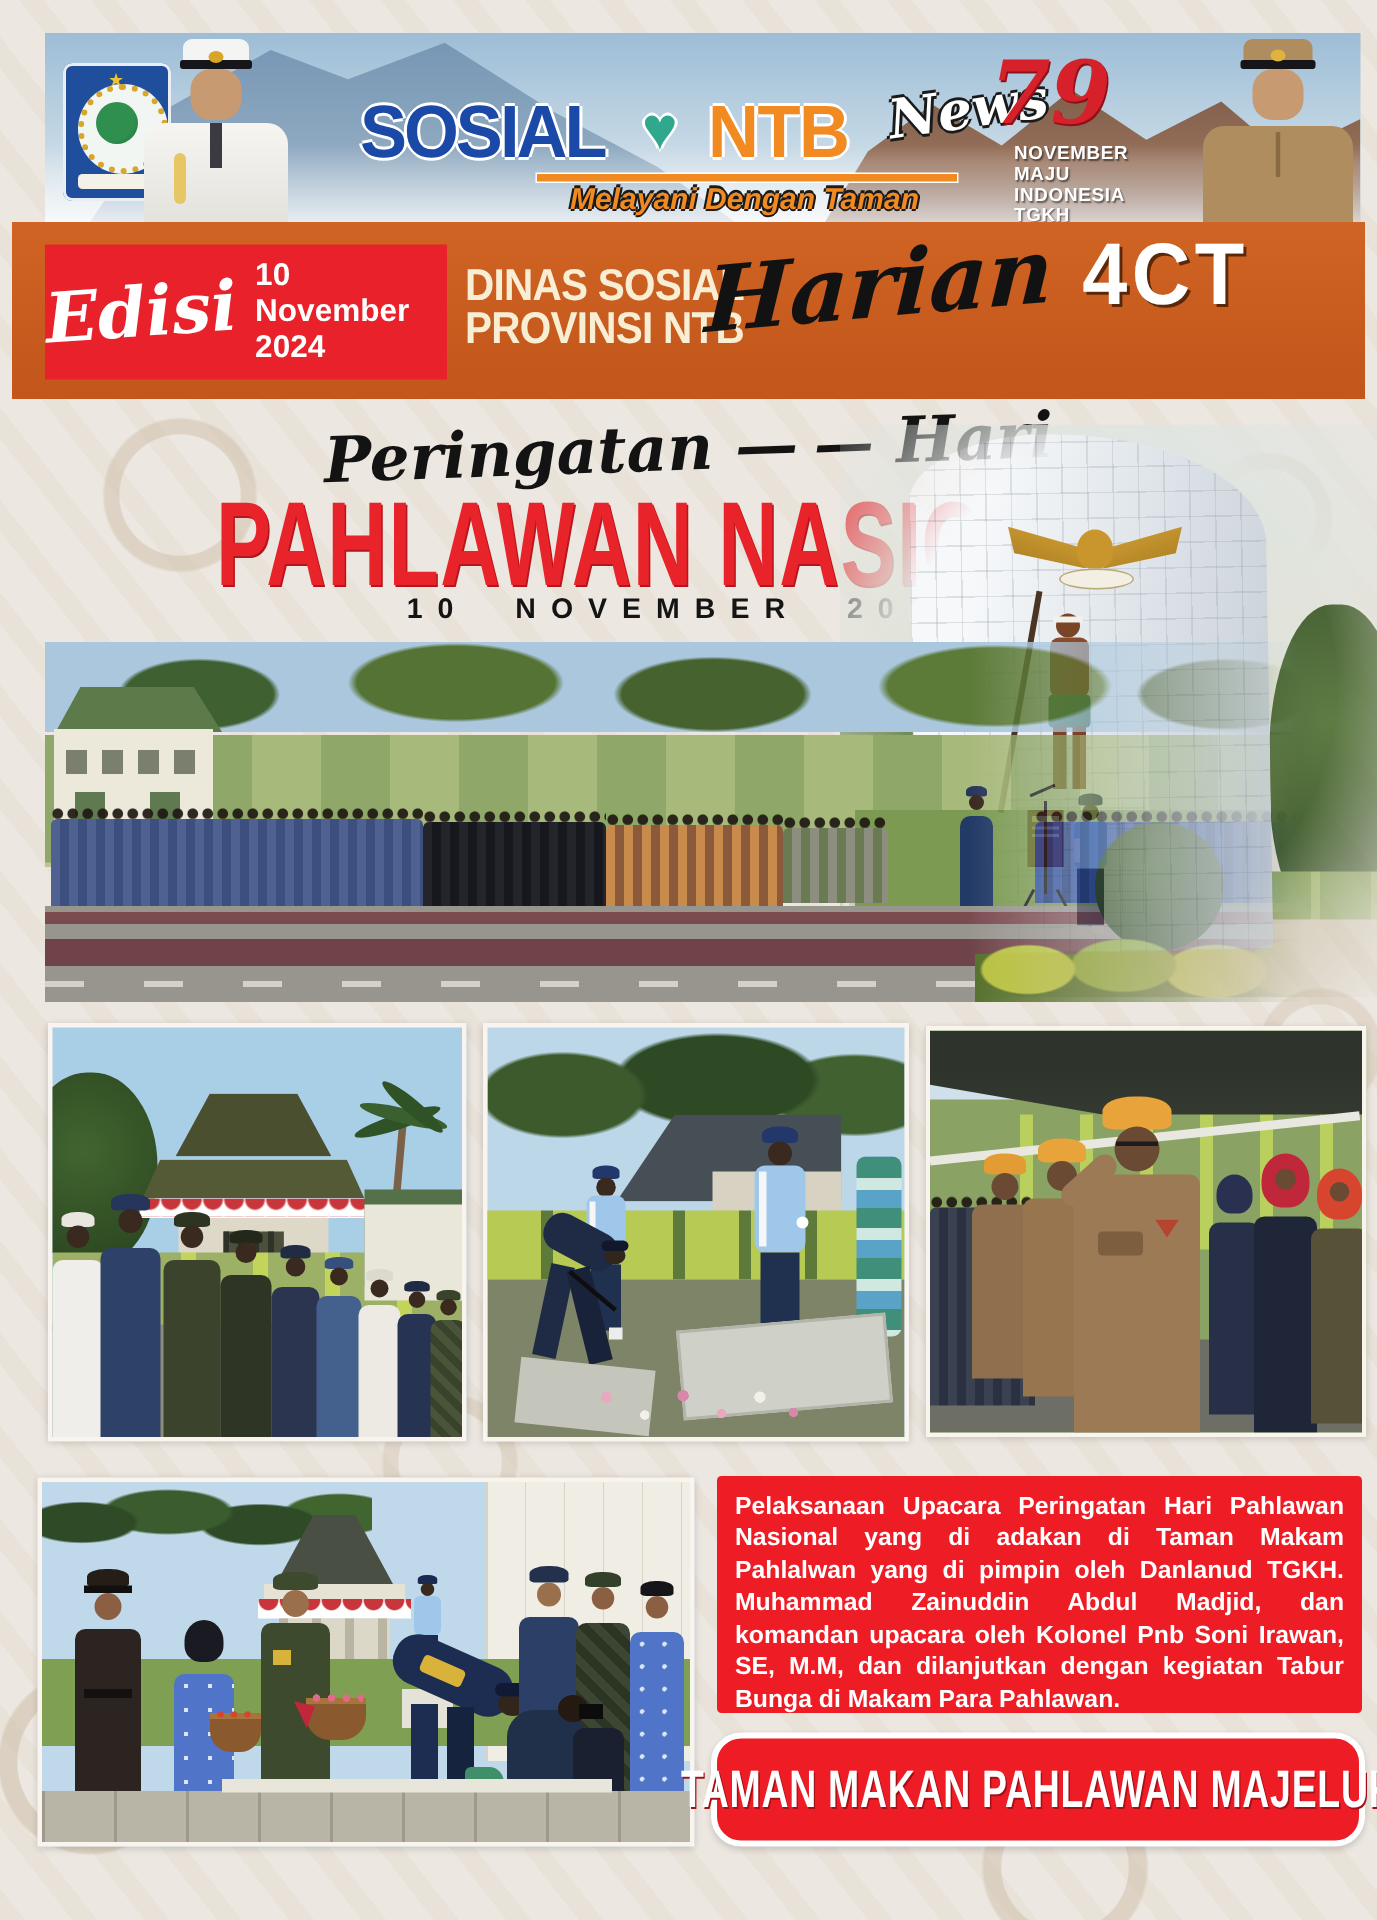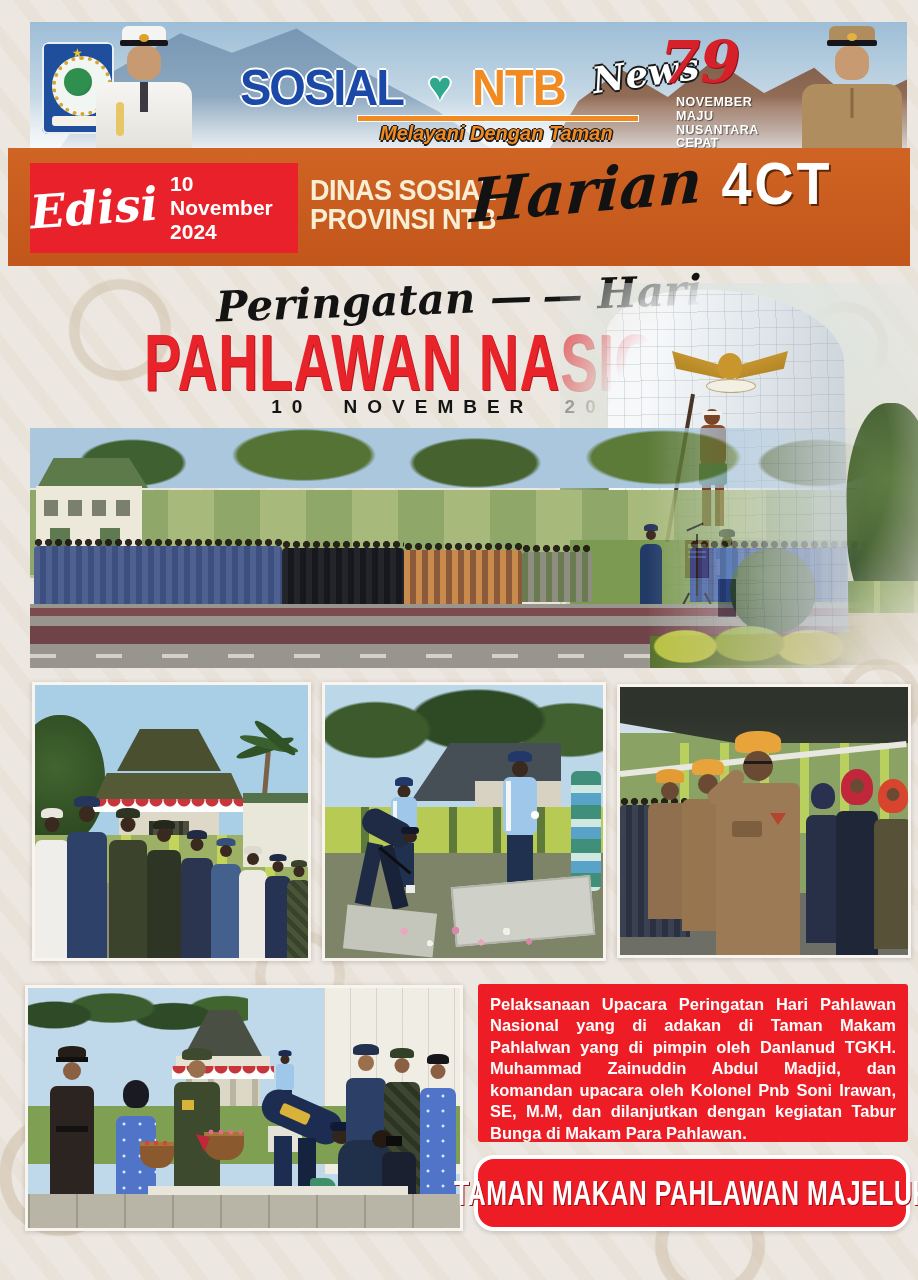--- a/index.html
+++ b/index.html
@@ -103,22 +103,22 @@
       <div style="position:absolute;left:118px;top:58px;width:280px;height:5px;background:#f08a21;box-shadow:0 0 0 1px #fff;"></div>
       <span style="position:absolute;left:140px;top:64px;font-style:italic;font-weight:bold;font-size:20px;color:#f08a21;
                text-shadow:-1.5px 0 #1a1a1a,1.5px 0 #1a1a1a,0 -1.5px #1a1a1a,0 1.5px #1a1a1a;">Melayani Dengan Taman</span>
     </div>
 
     <div class="abs" style="left:612px;top:6px;width:130px;height:118px;">
       <span style="position:absolute;left:18px;top:0;font-size:58px;font-weight:bold;color:#d6212b;font-family:'DejaVu Serif',serif;font-style:italic;text-shadow:1px 1px 0 #8e1119;">79</span>
       <div style="position:absolute;left:34px;top:68px;color:#fff;font-weight:bold;font-size:12.5px;line-height:1.1;letter-spacing:.5px;text-shadow:1px 1px 1px rgba(0,0,0,.5);">
         <div>NOVEMBER</div>
         <div>MAJU</div>
-        <div>NUSANTARA</div>
-        <div>CEPAT</div>
+        <div>INDONESIA</div>
+        <div>TGKH</div>
       </div>
     </div>
 
     <div class="man" style="left:772px;top:4px;width:100px;height:122px;">
       <div class="cap" style="top:0;width:46px;height:16px;background:#b08d5f;"></div>
       <div class="brim" style="top:14px;width:50px;height:6px;"></div>
       <div style="position:absolute;left:50%;top:7px;transform:translateX(-50%);width:10px;height:8px;background:#e0b23f;border-radius:50%;"></div>
       <div class="face" style="top:20px;width:34px;height:34px;"></div>
       <div class="torso" style="height:64px;background:linear-gradient(180deg,#b99565,#a381533);background-color:#b08d5f;"></div>
       <div style="position:absolute;left:50%;bottom:30px;transform:translateX(-50%);width:3px;height:30px;background:#8a6a42;"></div>

